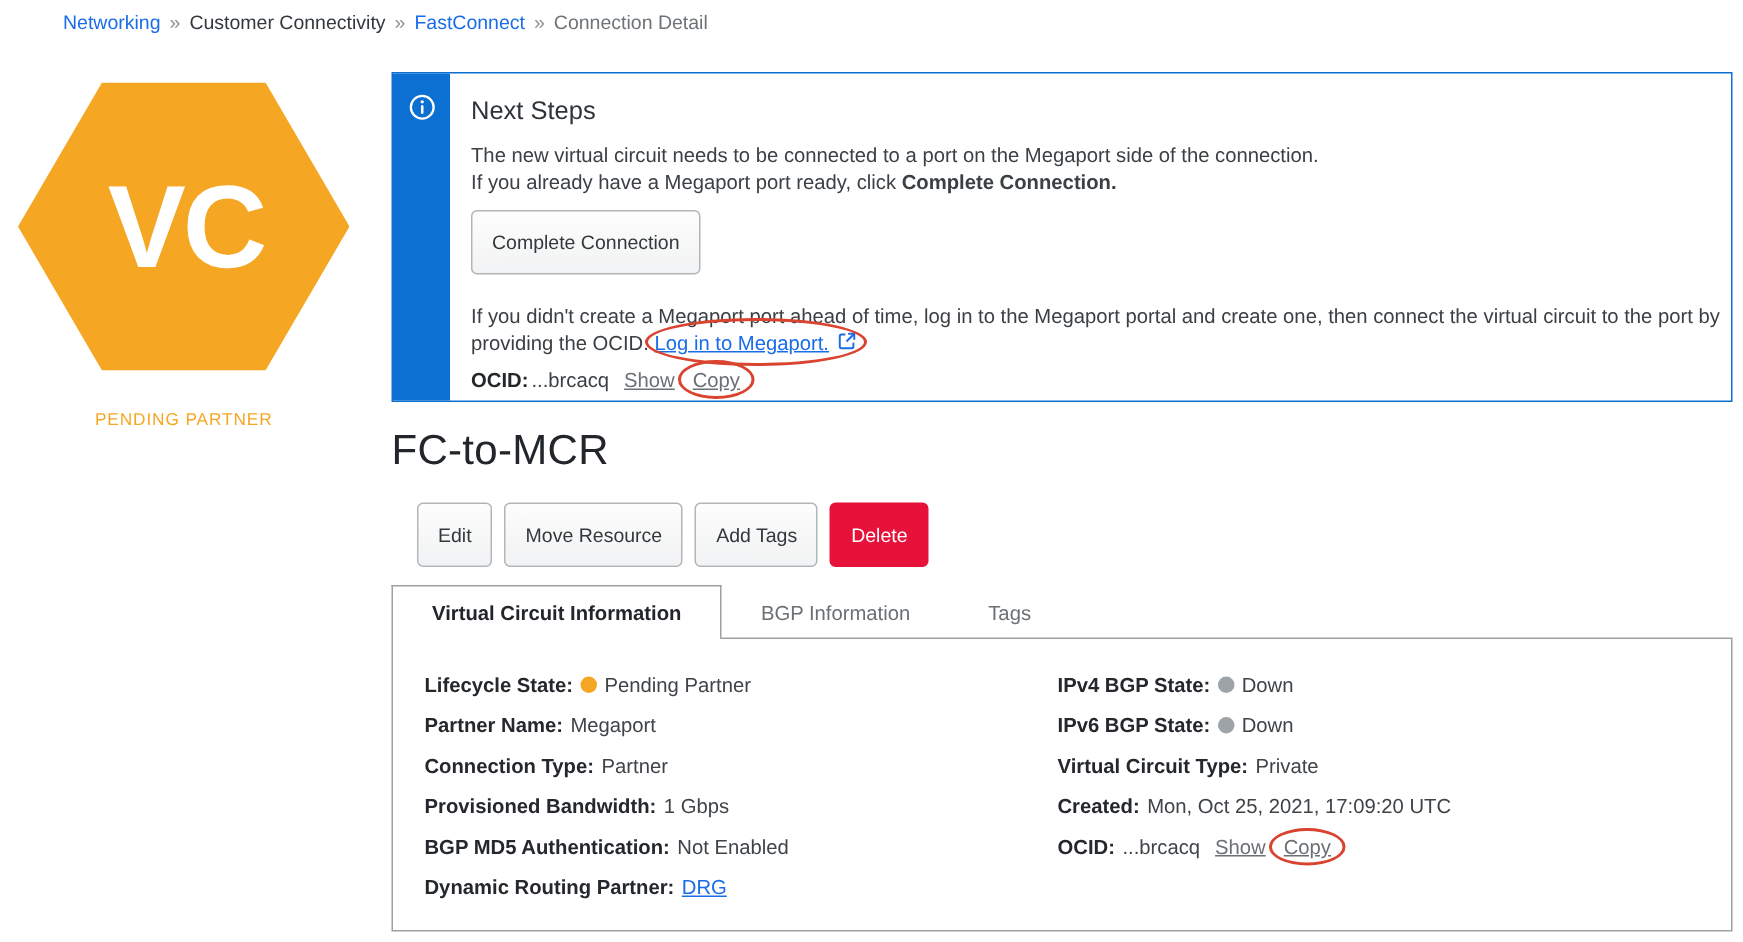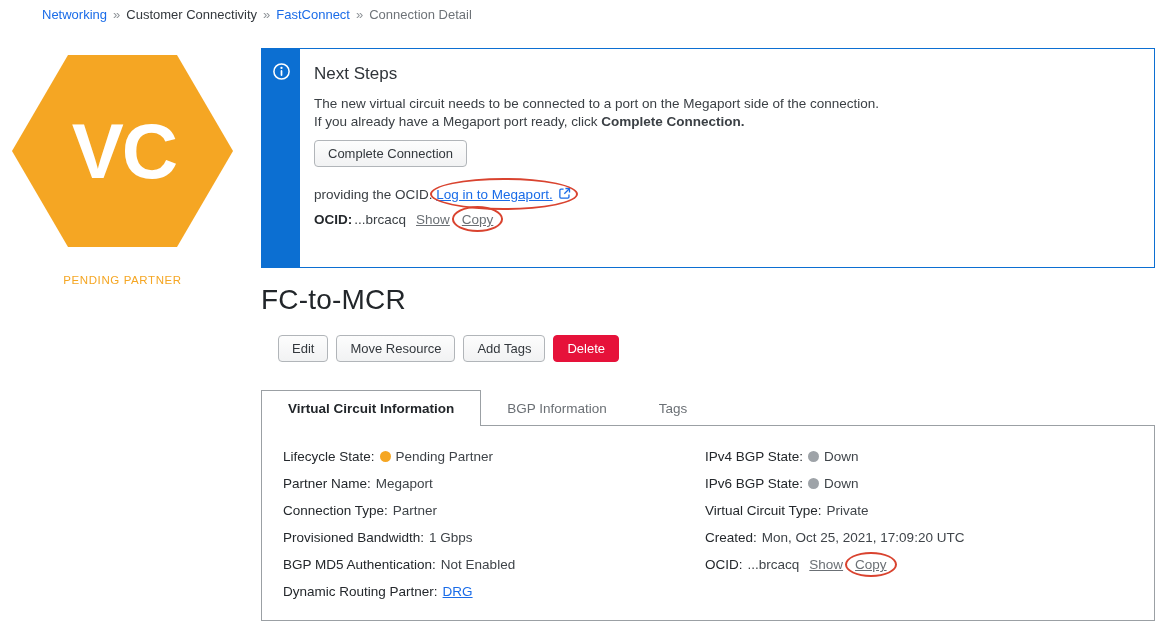--- a/index.html
+++ b/index.html
@@ -39,21 +39,21 @@
   
   .next-steps{position:absolute;left:261px;top:48px;width:894px;height:220px;
     border:1px solid var(--info-blue);background:#fff;display:flex;}
   .ns-strip{width:38px;flex:none;background:var(--info-blue);position:relative;}
   .info-icon{position:absolute;left:10px;top:13px;width:19px;height:19px;}
   .ns-content{padding:14px 20px 0 14px;flex:1;}
   .ns-title{margin:0;font-size:17px;font-weight:400;color:#2F3439;line-height:21px;}
   .ns-p{margin-top:11px;line-height:18px;}
   .ns-p2{margin-top:19px;}
   .ns-line{white-space:nowrap;}
-  .btn{height:27px;padding:0 13px;font-size:13px;color:#33383D;
+  .btn{height:43px;padding:0 13px;font-size:13px;color:#33383D;
     border:1px solid var(--btn-border);border-radius:4px;
     background:linear-gradient(#FDFDFD,#F1F2F3);cursor:pointer;
     font-family:"Liberation Sans","DejaVu Sans",sans-serif;}
   .btn-complete{margin-top:9px;}
   .btn-danger{background:var(--danger-red);border-color:var(--danger-red);color:#fff;}
   .ocid-line{margin-top:8px;}
   .ocid-line b{color:var(--text-dark);}
   .ocid-val{margin-left:2px;}
   .link-blue{color:var(--link-blue);text-decoration:underline;cursor:pointer;}
   .link-gray{color:var(--gray-link);text-decoration:underline;cursor:pointer;margin-left:10px;}
@@ -74,21 +74,21 @@
   .tabs{position:absolute;left:261px;top:390px;height:36px;display:flex;z-index:2;}
   .tab{display:flex;align-items:center;padding:0 26px;font-size:13.5px;color:#6B7075;cursor:pointer;}
   .tab-active{background:#fff;border:1px solid var(--border-gray);border-bottom:none;
     color:#22262A;font-weight:bold;cursor:default;}
   .panel{position:absolute;left:261px;top:425px;width:894px;height:196px;
     border:1px solid var(--border-gray);background:#fff;z-index:1;}
   .col{position:absolute;top:24px;}
   .col-l{left:21px;}
   .col-r{left:443px;}
   .detail-row{margin-bottom:13px;line-height:14px;white-space:nowrap;}
-  .d-label{font-weight:normal;color:var(--text-dark);margin-right:5px;}
+  .d-label{font-weight:bold;color:var(--text-dark);margin-right:5px;}
   .d-dot{display:inline-block;width:11px;height:11px;border-radius:50%;
     margin-right:5px;vertical-align:-1px;}
   .d-value{color:#3F4449;}
 </style>
 </head>
 <body>
 
 <nav class="breadcrumb"><span class="bc-link">Networking</span><span class="bc-sep">»</span><span class="bc-text">Customer Connectivity</span><span class="bc-sep">»</span><span class="bc-link">FastConnect</span><span class="bc-sep">»</span><span class="bc-muted">Connection Detail</span></nav>
 
 <div class="hex-wrap">
@@ -108,20 +108,21 @@
     </svg>
   </div>
   <div class="ns-content">
     <h2 class="ns-title">Next Steps</h2>
     <div class="ns-p">
       <div class="ns-line">The new virtual circuit needs to be connected to a port on the Megaport side of the connection.</div>
       <div class="ns-line"><span>If you already have a Megaport port ready, click </span><b>Complete Connection.</b></div>
     </div>
     <button class="btn btn-complete">Complete Connection</button>
     <div class="ns-p ns-p2">
+      <div class="ns-line">If you didn't create a Megaport port ahead of time, log in to the Megaport portal and create one, then connect the virtual circuit to the port by</div>
       <div class="ns-line"><span>providing the OCID. </span><span class="annot-wrap"><a class="link-blue" href="#">Log in to Megaport.</a><svg class="ext-icon" viewBox="0 0 14 14">
               <path d="M6 2.2 H3.2 A1.2 1.2 0 0 0 2 3.4 V10.8 A1.2 1.2 0 0 0 3.2 12 H10.6 A1.2 1.2 0 0 0 11.8 10.8 V8"></path>
               <path d="M8 1.6 H12.4 V6"></path>
               <path d="M12.2 1.8 L6.8 7.2"></path>
             </svg><span class="annot annot-login"></span></span></div>
     </div>
     <div class="ocid-line">
       <b>OCID:</b><span class="ocid-val">...brcacq</span><a class="link-gray" href="#">Show</a><span class="annot-wrap copy-wrap"><a class="link-gray" href="#">Copy</a><span class="annot annot-copy"></span></span>
     </div>
   </div>

